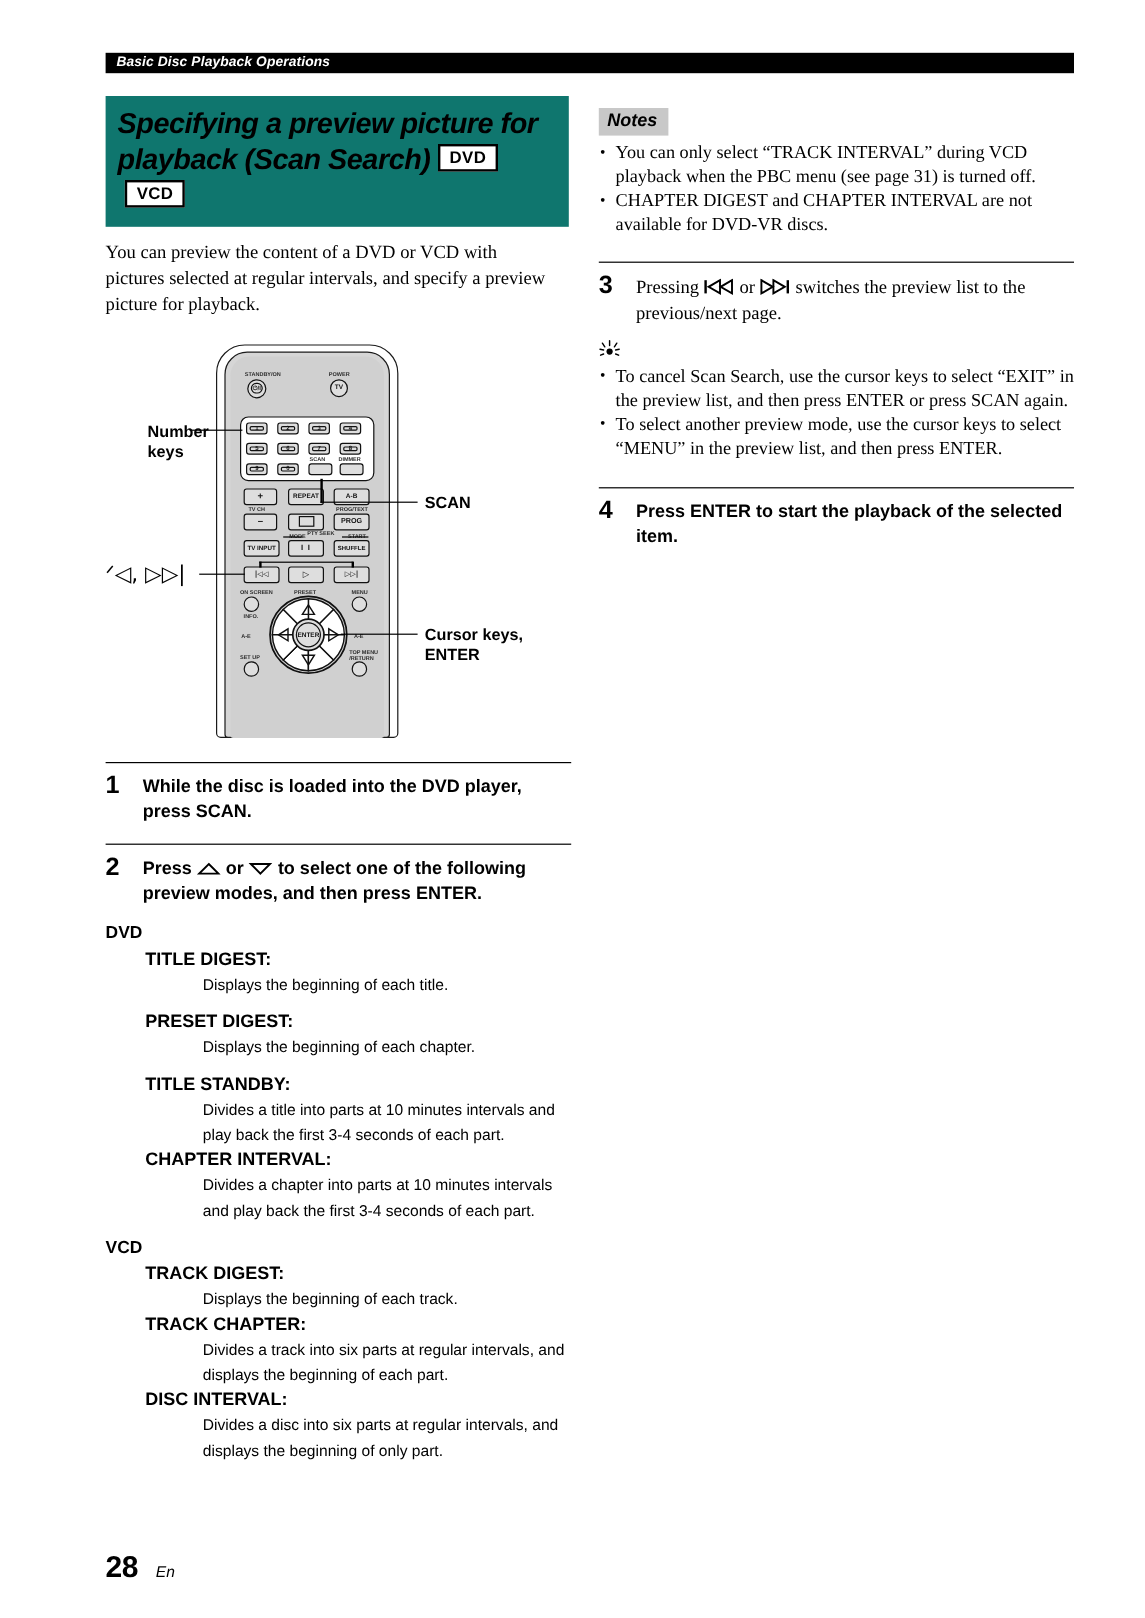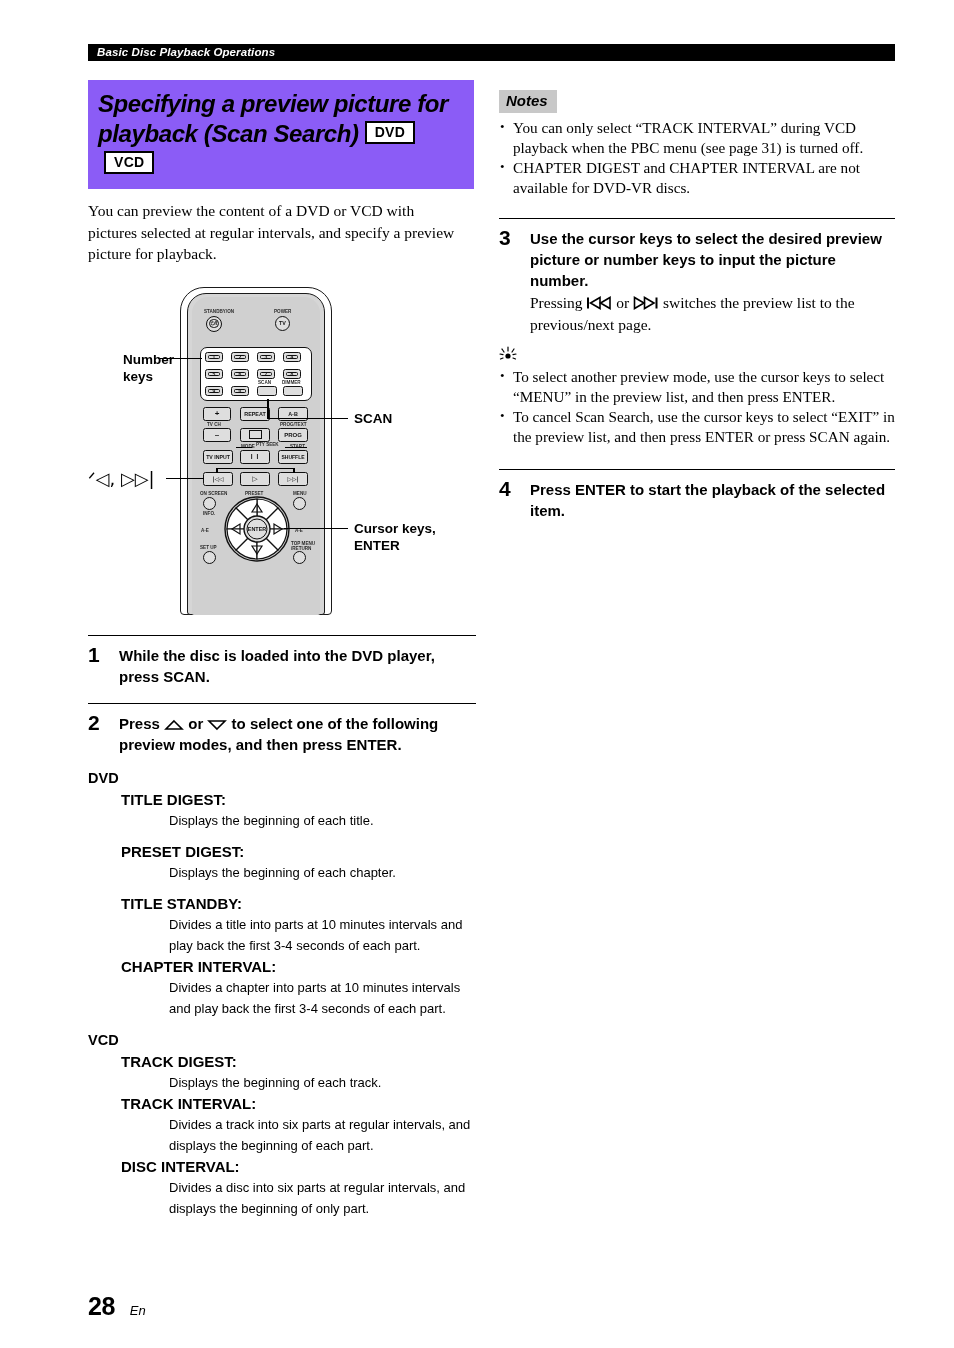--- a/index.html
+++ b/index.html
@@ -50,21 +50,21 @@
   }
   .col-right {
     position: absolute;
     left: 499px;
     top: 90px;
     width: 396px;
   }
 
   
   .title-box {
-    background: #8b5cf6;
+    background: #0f766e;
     width: 386px;
     padding: 9px 10px 10px 10px;
     box-sizing: border-box;
   }
   .title-text {
     font-family: "Liberation Sans", sans-serif;
     font-weight: bold;
     font-style: italic;
     font-size: 24px;
     line-height: 30px;
@@ -586,21 +586,21 @@
         <div class="mode-name nogap">CHAPTER INTERVAL:</div>
         <div class="mode-text">Divides a chapter into parts at 10 minutes intervals and play back the first 3-4 seconds of each part.</div>
       </div>
     </div>
 
     <div class="mode-group tight">
       <div class="mode-disc">VCD</div>
       <div class="mode-items">
         <div class="mode-name first">TRACK DIGEST:</div>
         <div class="mode-text">Displays the beginning of each track.</div>
-        <div class="mode-name nogap">TRACK INTERVAL:</div>
+        <div class="mode-name nogap">TRACK CHAPTER:</div>
         <div class="mode-text">Divides a track into six parts at regular intervals, and displays the beginning of each part.</div>
         <div class="mode-name nogap">DISC INTERVAL:</div>
         <div class="mode-text">Divides a disc into six parts at regular intervals, and displays the beginning of only part.</div>
       </div>
     </div>
 
   </div>
 
   <div class="col-right">
 
@@ -608,21 +608,20 @@
       <div class="notes-tag">Notes</div>
       <div class="bullet-list">
         <div class="bullet">You can only select “TRACK INTERVAL” during VCD playback when the PBC menu (see page 31) is turned off.</div>
         <div class="bullet">CHAPTER DIGEST and CHAPTER INTERVAL are not available for DVD-VR discs.</div>
       </div>
     </div>
 
     <div class="step" style="margin-top:21px;">
       <div class="step-num">3</div>
       <div class="step-body">
-        <div class="step-title">Use the cursor keys to select the desired preview picture or number keys to input the picture number.</div>
         <div class="step-desc">
           <span>Pressing</span>
           <svg class="inline-svg" width="26" height="14" viewBox="0 0 26 14">
             <rect x="1" y="1.5" width="2" height="11" fill="#000"></rect>
             <polygon points="14,1.5 14,12.5 4.5,7" fill="none" stroke="#000" stroke-width="1.6"></polygon>
             <polygon points="24,1.5 24,12.5 14.5,7" fill="none" stroke="#000" stroke-width="1.6"></polygon>
           </svg>
           <span>or</span>
           <svg class="inline-svg" width="26" height="14" viewBox="0 0 26 14">
             <polygon points="1.5,1.5 1.5,12.5 11,7" fill="none" stroke="#000" stroke-width="1.6"></polygon>
@@ -643,22 +642,22 @@
             <line x1="3" y1="3" x2="5" y2="6"></line>
             <line x1="15" y1="3" x2="13" y2="6"></line>
             <line x1="1" y1="8" x2="4" y2="8.6"></line>
             <line x1="17" y1="8" x2="14" y2="8.6"></line>
             <line x1="1.5" y1="13" x2="4" y2="12"></line>
             <line x1="16.5" y1="13" x2="14" y2="12"></line>
           </g>
         </svg>
       </div>
       <div class="bullet-list" style="margin-top:2px;">
+        <div class="bullet">To cancel Scan Search, use the cursor keys to select “EXIT” in the preview list, and then press ENTER or press SCAN again.</div>
         <div class="bullet">To select another preview mode, use the cursor keys to select “MENU” in the preview list, and then press ENTER.</div>
-        <div class="bullet">To cancel Scan Search, use the cursor keys to select “EXIT” in the preview list, and then press ENTER or press SCAN again.</div>
       </div>
     </div>
 
     <div class="step" style="margin-top:23px;">
       <div class="step-num">4</div>
       <div class="step-body">
         <div class="step-title">Press ENTER to start the playback of the selected item.</div>
       </div>
     </div>
 

